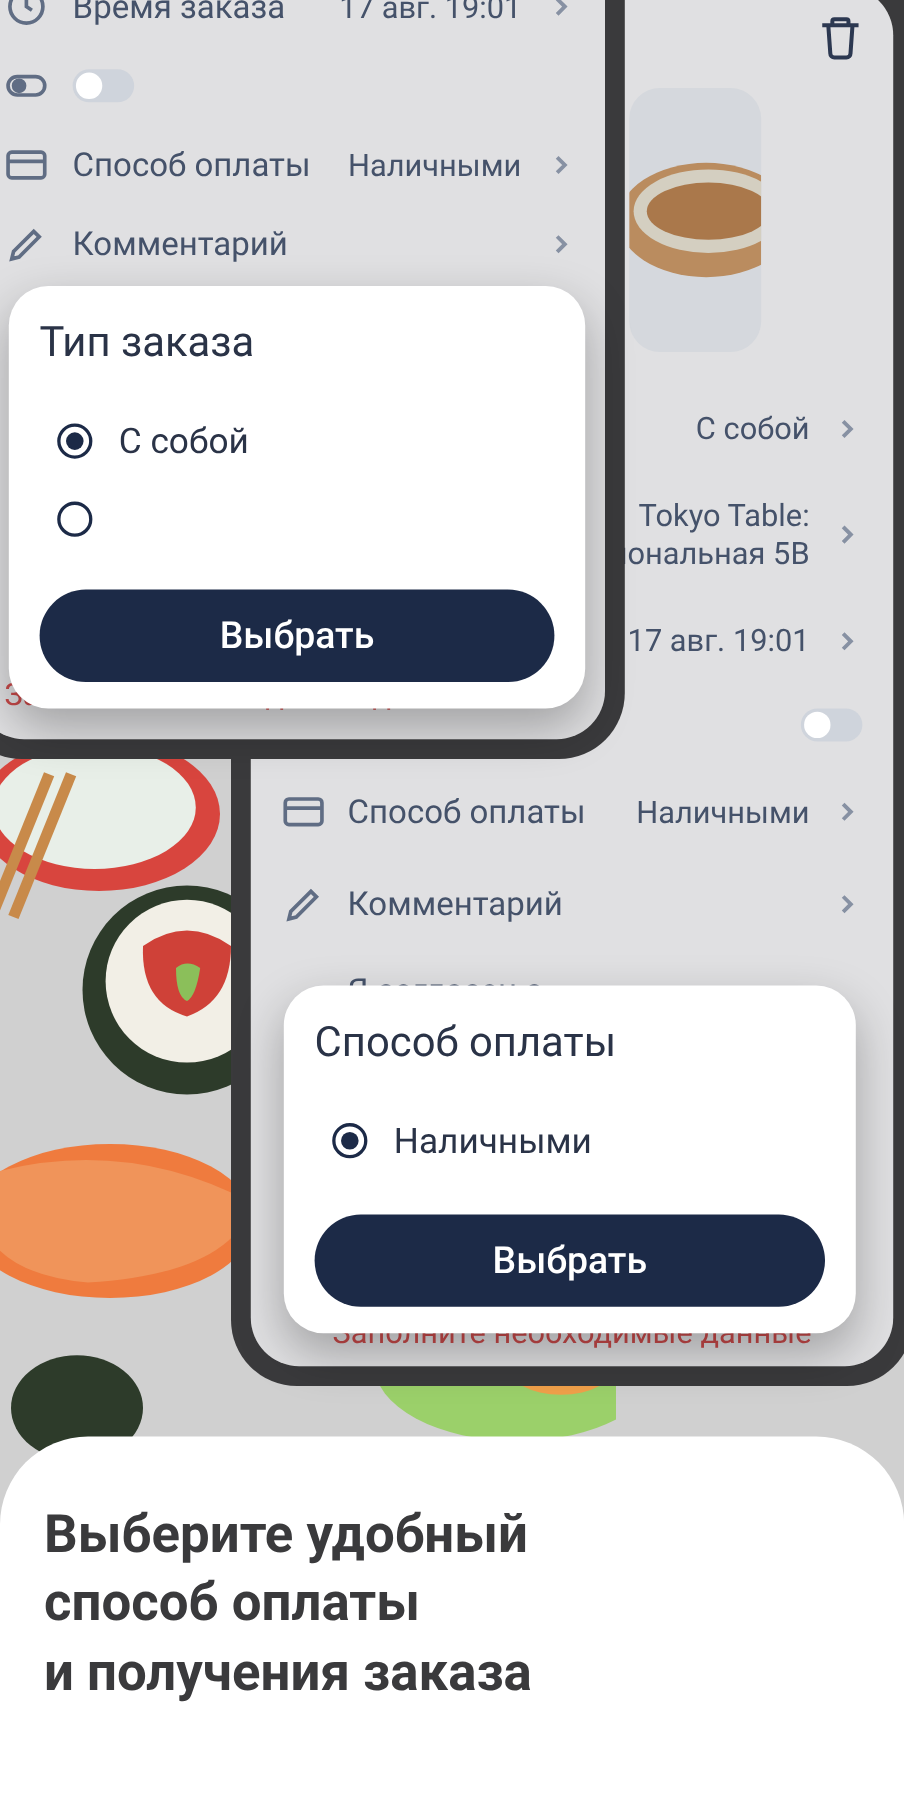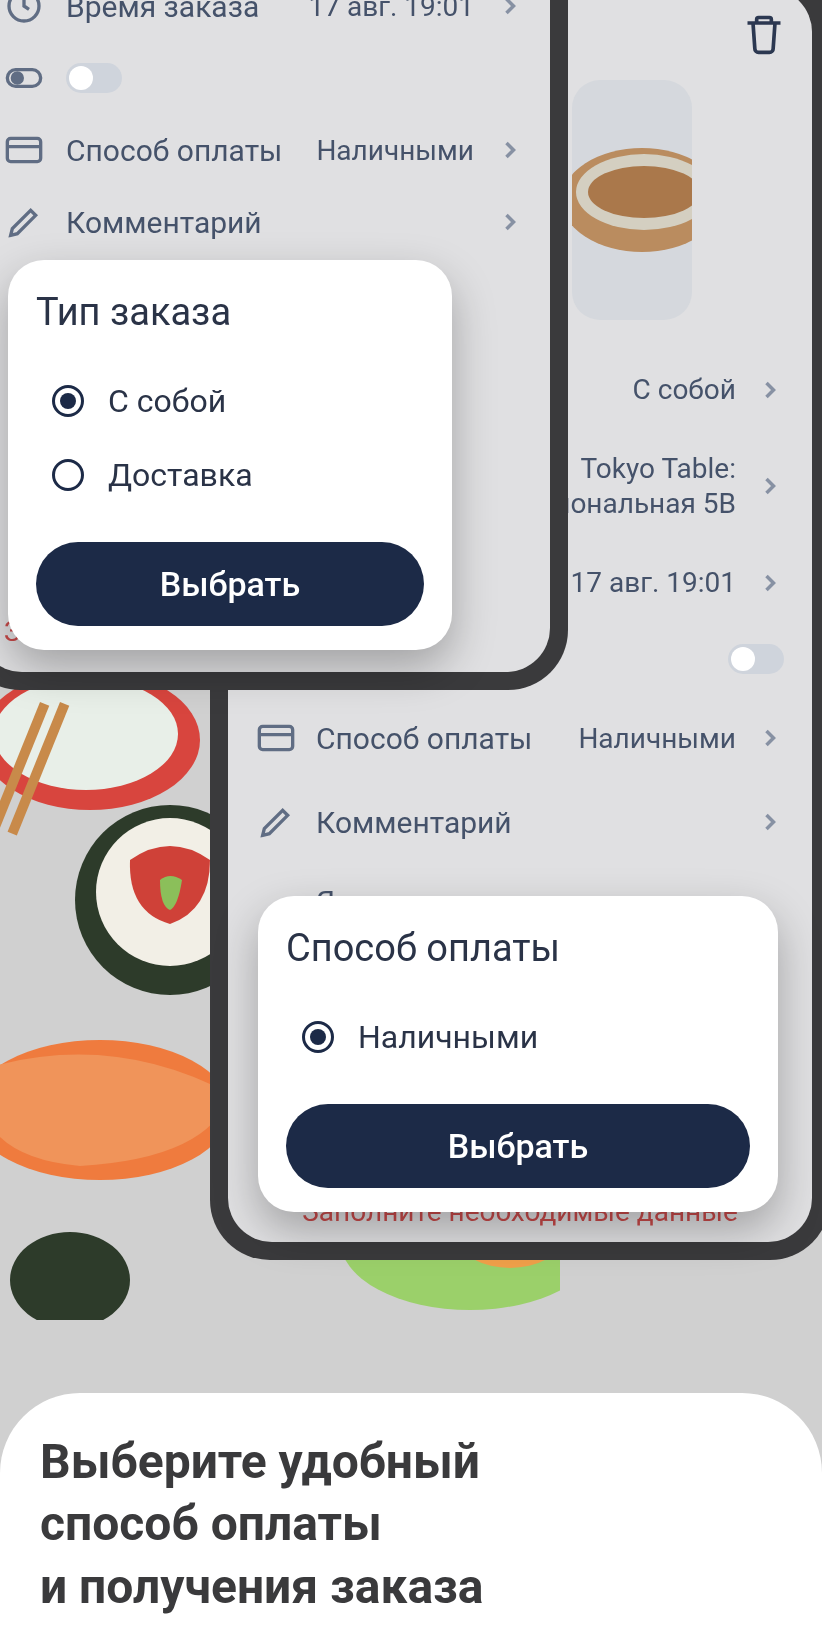--- a/index.html
+++ b/index.html
@@ -27,32 +27,32 @@
 .phone-front{position:absolute;left:-40px;top:-30px;width:608px;height:720px;background:#3a3a3c;border-radius:0 0 60px 60px;padding:0 18px 18px 18px}
 .phone-front-inner{width:100%;height:100%;background:#f7f7f8;border-radius:0 0 44px 44px;overflow:hidden;position:relative}
 .pf-row{display:flex;align-items:center;padding:16px 26px;gap:22px}
 .pf-row-icon{width:40px;height:40px;color:#5b6b85;flex-shrink:0}
 .pf-row-label{flex:1;font-size:30px;color:#3a4a66}
 .pf-row-value{font-size:28px;color:#3a4a66}
 .pf-chevron{width:28px;height:28px;color:#8a96ab;flex-shrink:0}
 .pf-toggle{width:56px;height:30px;background:#cfd4dc;border-radius:20px;position:relative}
 .pf-toggle::after{content:'';position:absolute;left:3px;top:3px;width:24px;height:24px;background:#fff;border-radius:50%}
 .pf-warn{color:#c94a4a;font-size:28px;padding:14px 26px}
-.modal1{position:absolute;left:8px;top:260px;width:444px;background:#fff;border-radius:36px;box-shadow:0 18px 44px rgba(0,0,0,.28);padding:30px 0 24px;z-index:10}
+.modal1{position:absolute;left:8px;top:260px;width:524px;background:#fff;border-radius:36px;box-shadow:0 18px 44px rgba(0,0,0,.28);padding:30px 0 24px;z-index:10}
 .modal1-title{font-size:38px;color:#2a3347;padding:0 28px 30px}
 .modal1-opt{display:flex;align-items:center;gap:24px;padding:18px 44px}
 .radio{width:32px;height:32px;border:3px solid #1c2a47;border-radius:50%;display:flex;align-items:center;justify-content:center;flex-shrink:0}
 .radio-dot{width:16px;height:16px;background:#1c2a47;border-radius:50%}
 .modal1-opt-label{font-size:32px;color:#2a3347}
 .modal1-btn{margin:30px 28px 0;background:#1c2a47;color:#fff;text-align:center;padding:22px;border-radius:44px;font-size:34px;font-weight:500}
 .modal2{position:absolute;left:258px;top:896px;width:520px;background:#fff;border-radius:36px;box-shadow:0 18px 44px rgba(0,0,0,.28);padding:30px 0 24px;z-index:10}
 .modal2-title{font-size:38px;color:#2a3347;padding:0 28px 30px}
 .modal2-opt{display:flex;align-items:center;gap:24px;padding:18px 44px}
 .modal2-btn{margin:30px 28px 0;background:#1c2a47;color:#fff;text-align:center;padding:22px;border-radius:44px;font-size:34px;font-weight:500}
-.footer-panel{position:absolute;left:0;right:0;bottom:0;height:253px;background:#fff;border-radius:80px 80px 0 0;padding:38px 40px}
+.footer-panel{position:absolute;left:0;right:0;bottom:0;height:340px;background:#fff;border-radius:80px 80px 0 0;padding:58px 40px}
 .footer-text{font-size:48px;font-weight:700;color:#3a3a3c;line-height:1.3}
 .scrim{position:absolute;inset:0;background:rgba(120,120,125,.18);pointer-events:none}
 </style>
 </head>
 <body>
 
 <div class="bg-splash"></div>
 
 <div class="sushi-bg">
 <svg viewBox="0 0 560 640">
@@ -195,21 +195,20 @@
 <div class="modal1">
   <div class="modal1-title">Тип заказа</div>
   <div class="modal1-opt">
     <div class="radio">
         <div class="radio-dot"></div>
       </div>
     <div class="modal1-opt-label">С собой</div>
   </div>
   <div class="modal1-opt">
     <div class="radio"></div>
-    <div class="modal1-opt-label">Доставка</div>
   </div>
   <div class="modal1-btn">Выбрать</div>
 </div>
 
 <div class="modal2">
   <div class="modal2-title">Способ оплаты</div>
   <div class="modal2-opt">
     <div class="radio">
         <div class="radio-dot"></div>
       </div>

